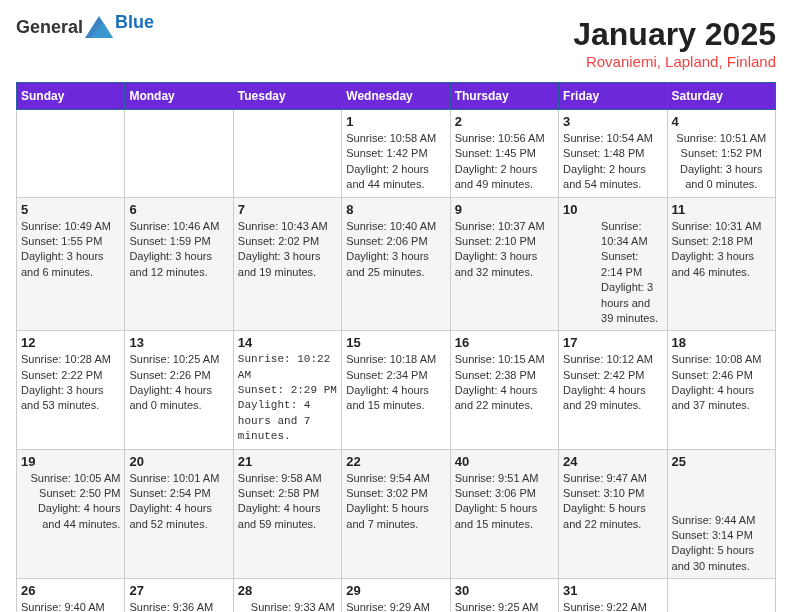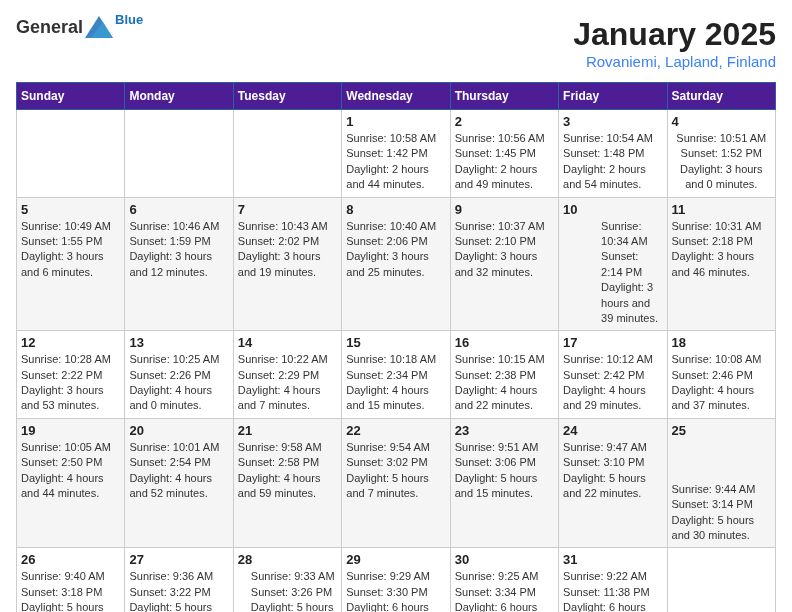--- a/index.html
+++ b/index.html
@@ -20,48 +20,48 @@
       display: flex;
       align-items: center;
       gap: 2px;
     }
     .logo-text-general {
       font-size: 18px;
       font-weight: bold;
       color: #333;
     }
     .logo-text-blue {
-      font-size: 13px;
+      font-size: 18px;
       font-weight: bold;
       color: #1a6fba;
     }
     .logo-icon {
       width: 28px;
       height: 22px;
       margin-left: 2px;
     }
     .title-block {
       text-align: right;
     }
     .month-title {
       font-size: 32px;
       font-weight: bold;
       color: #222;
     }
     .location-title {
       font-size: 15px;
-      color: #3b82f6;
+      color: #ef4444;
     }
     .calendar {
       width: 100%;
       border-collapse: collapse;
       font-size: 11px;
     }
     .calendar thead th {
-      background: #4c1d95;
+      background: #6d28d9;
       color: #fff;
       font-size: 12px;
       font-weight: bold;
       padding: 6px 4px;
       text-align: left;
       border: 1px solid #2a5fa0;
     }
     .calendar tbody td {
       border: 1px solid #ccc;
       vertical-align: top;
@@ -203,21 +203,21 @@
 Daylight: 3 hours and 53 minutes.</div>
         </td>
         <td>
           <div class="day-number">13</div>
           <div class="day-info" style="white-space: pre-line;">Sunrise: 10:25 AM
 Sunset: 2:26 PM
 Daylight: 4 hours and 0 minutes.</div>
         </td>
         <td>
           <div class="day-number">14</div>
-          <div class="day-info" style="white-space: pre-line;">Sunrise: 10:22 AM
+          <div class="day-info" style="white-space: pre-line; font-family: Liberation Mono, monospace;">Sunrise: 10:22 AM
 Sunset: 2:29 PM
 Daylight: 4 hours and 7 minutes.</div>
         </td>
         <td>
           <div class="day-number">15</div>
           <div class="day-info" style="white-space: pre-line;">Sunrise: 10:18 AM
 Sunset: 2:34 PM
 Daylight: 4 hours and 15 minutes.</div>
         </td>
         <td>
@@ -235,21 +235,21 @@
         <td>
           <div class="day-number">18</div>
           <div class="day-info" style="white-space: pre-line;">Sunrise: 10:08 AM
 Sunset: 2:46 PM
 Daylight: 4 hours and 37 minutes.</div>
         </td>
       </tr>
       <tr>
         <td>
           <div class="day-number">19</div>
-          <div class="day-info" style="white-space: pre-line;">Sunrise: 10:05 AM
+          <div class="day-info" style="white-space: pre-line; text-align: right;">Sunrise: 10:05 AM
 Sunset: 2:50 PM
 Daylight: 4 hours and 44 minutes.</div>
         </td>
         <td>
           <div class="day-number">20</div>
           <div class="day-info" style="white-space: pre-line;">Sunrise: 10:01 AM
 Sunset: 2:54 PM
 Daylight: 4 hours and 52 minutes.</div>
         </td>
         <td>
@@ -258,21 +258,21 @@
 Sunset: 2:58 PM
 Daylight: 4 hours and 59 minutes.</div>
         </td>
         <td>
           <div class="day-number">22</div>
           <div class="day-info" style="white-space: pre-line;">Sunrise: 9:54 AM
 Sunset: 3:02 PM
 Daylight: 5 hours and 7 minutes.</div>
         </td>
         <td>
-          <div class="day-number">23</div>
+          <div class="day-number">40</div>
           <div class="day-info" style="white-space: pre-line;">Sunrise: 9:51 AM
 Sunset: 3:06 PM
 Daylight: 5 hours and 15 minutes.</div>
         </td>
         <td>
           <div class="day-number">24</div>
           <div class="day-info" style="white-space: pre-line;">Sunrise: 9:47 AM
 Sunset: 3:10 PM
 Daylight: 5 hours and 22 minutes.</div>
         </td>

